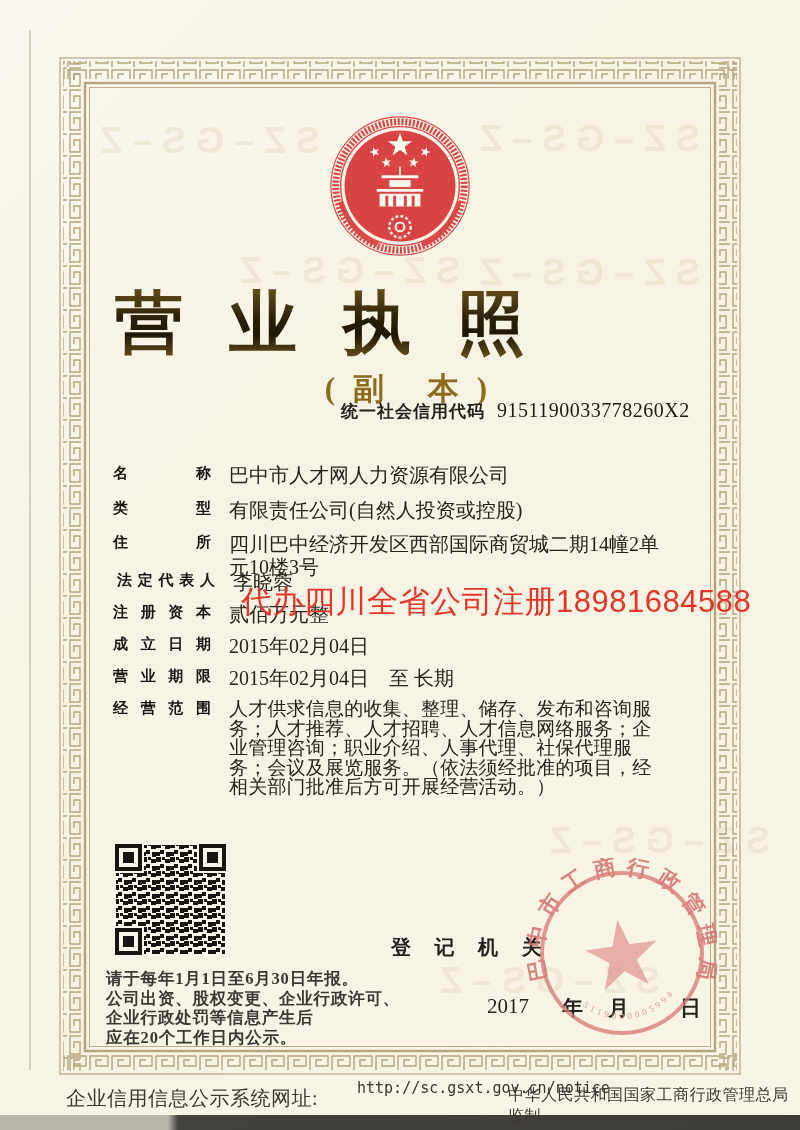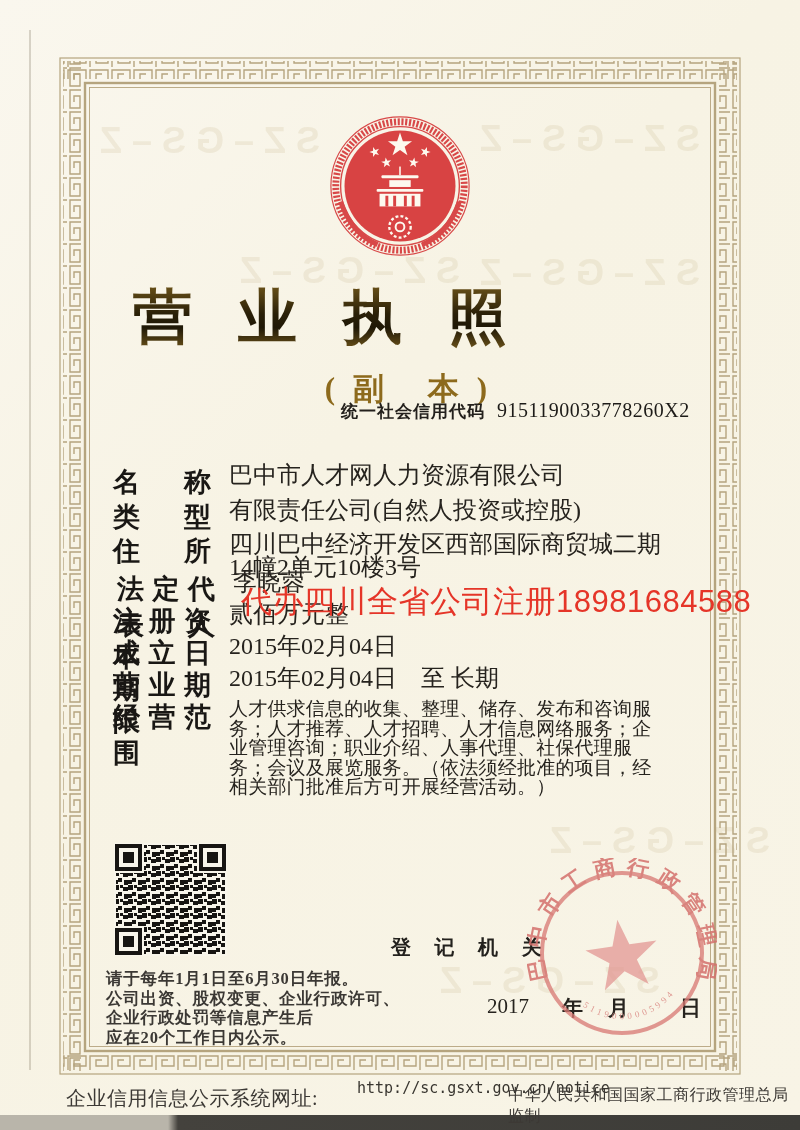--- a/index.html
+++ b/index.html
@@ -28,43 +28,43 @@
   .scan-left-line { position:absolute; left:29px; top:30px; width:2px; height:1040px; background:rgba(125,115,95,0.28); }
   .scan-bottom-strip { position:absolute; left:0; bottom:0; width:800px; height:15px;
       background:linear-gradient(90deg,#b9b5aa 0px,#b9b5aa 168px,#44423d 178px,#3d3c38 100%); }
 
   .border-svg { position:absolute; left:0; top:0; z-index:2; }
 
   .emblem { position:absolute; left:327px; top:108px; z-index:3; }
 
   .title {
     position:absolute; left:0; top:278px; width:640px; text-align:center; z-index:3;
-    font-size:59px; font-weight:bold; letter-spacing:46px; text-indent:46px;
+    font-size:68px; font-weight:bold; letter-spacing:46px; text-indent:46px;
     background:linear-gradient(180deg,#7a5e1d 0%,#2a2008 45%,#1f1806 62%,#8a6a22 100%);
     -webkit-background-clip:text; background-clip:text;
     color:#2d2209; -webkit-text-fill-color:transparent;
     font-family:"Liberation Serif", serif;
   }
   .subtitle {
     position:absolute; left:0; top:368px; width:830px; text-align:center; z-index:3;
     font-size:31px; font-weight:bold; color:#8d6a1c; letter-spacing:18px;
   }
   .code-line { position:absolute; left:341px; top:399px; z-index:4; white-space:nowrap; }
   .code-label { font-family:"Liberation Sans", sans-serif; font-weight:bold; font-size:17px; color:#23201c; letter-spacing:1px; }
   .code-value { font-size:20px; color:#1d1b18; margin-left:12px; letter-spacing:0.5px; }
 
   .fields { position:absolute; left:113px; top:0; width:560px; z-index:3; }
   .frow { position:absolute; display:flex; width:560px; }
   .flabel {
     width:98px; min-width:98px;
     font-family:"Liberation Sans", sans-serif;
-    font-weight:bold; font-size:27px; color:#191714;
+    font-weight:bold; font-size:15px; color:#191714;
     text-align:justify; text-align-last:justify;
   }
-  .fvalue { margin-left:18px; width:436px; font-size:24px; color:#26231e; line-height:23px; }
+  .fvalue { margin-left:18px; width:436px; font-size:20px; color:#26231e; line-height:23px; }
   .fvalue.scope { font-size:19px; line-height:19.5px; letter-spacing:0.2px; }
 
   .ad-overlay {
     position:absolute; left:213px; top:581px; z-index:8; white-space:nowrap;
     font-family:"Liberation Sans", sans-serif;
     font-size:31px; color:#e53528; font-weight:500; letter-spacing:0.5px;margin-left:28px;
   }
 
   .qr { position:absolute; left:114px; top:843px; z-index:3; }
   .notice { position:absolute; left:106px; top:969px; z-index:3; }

